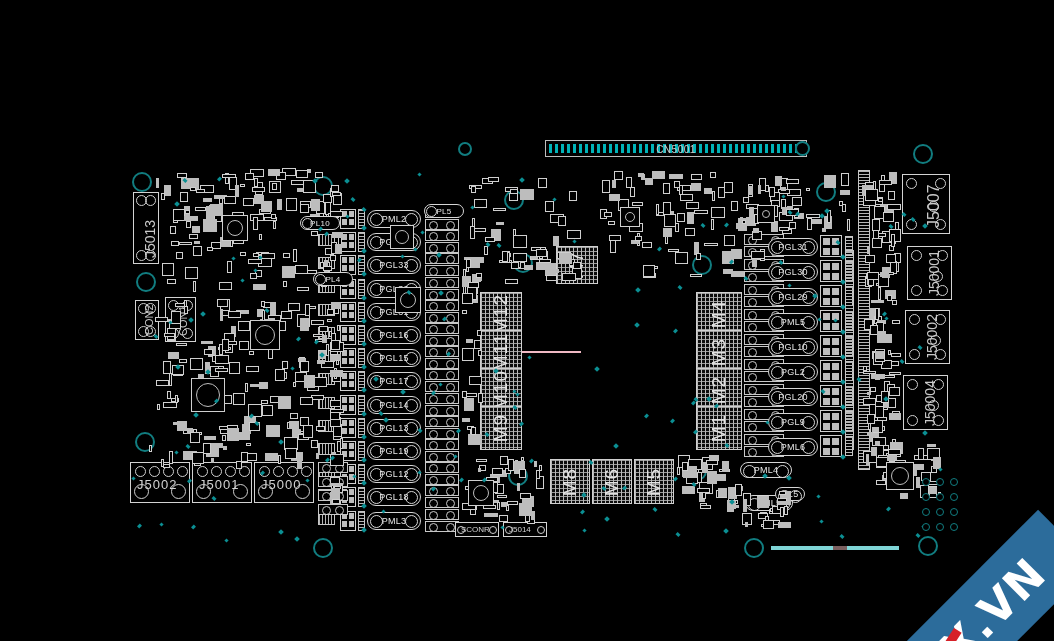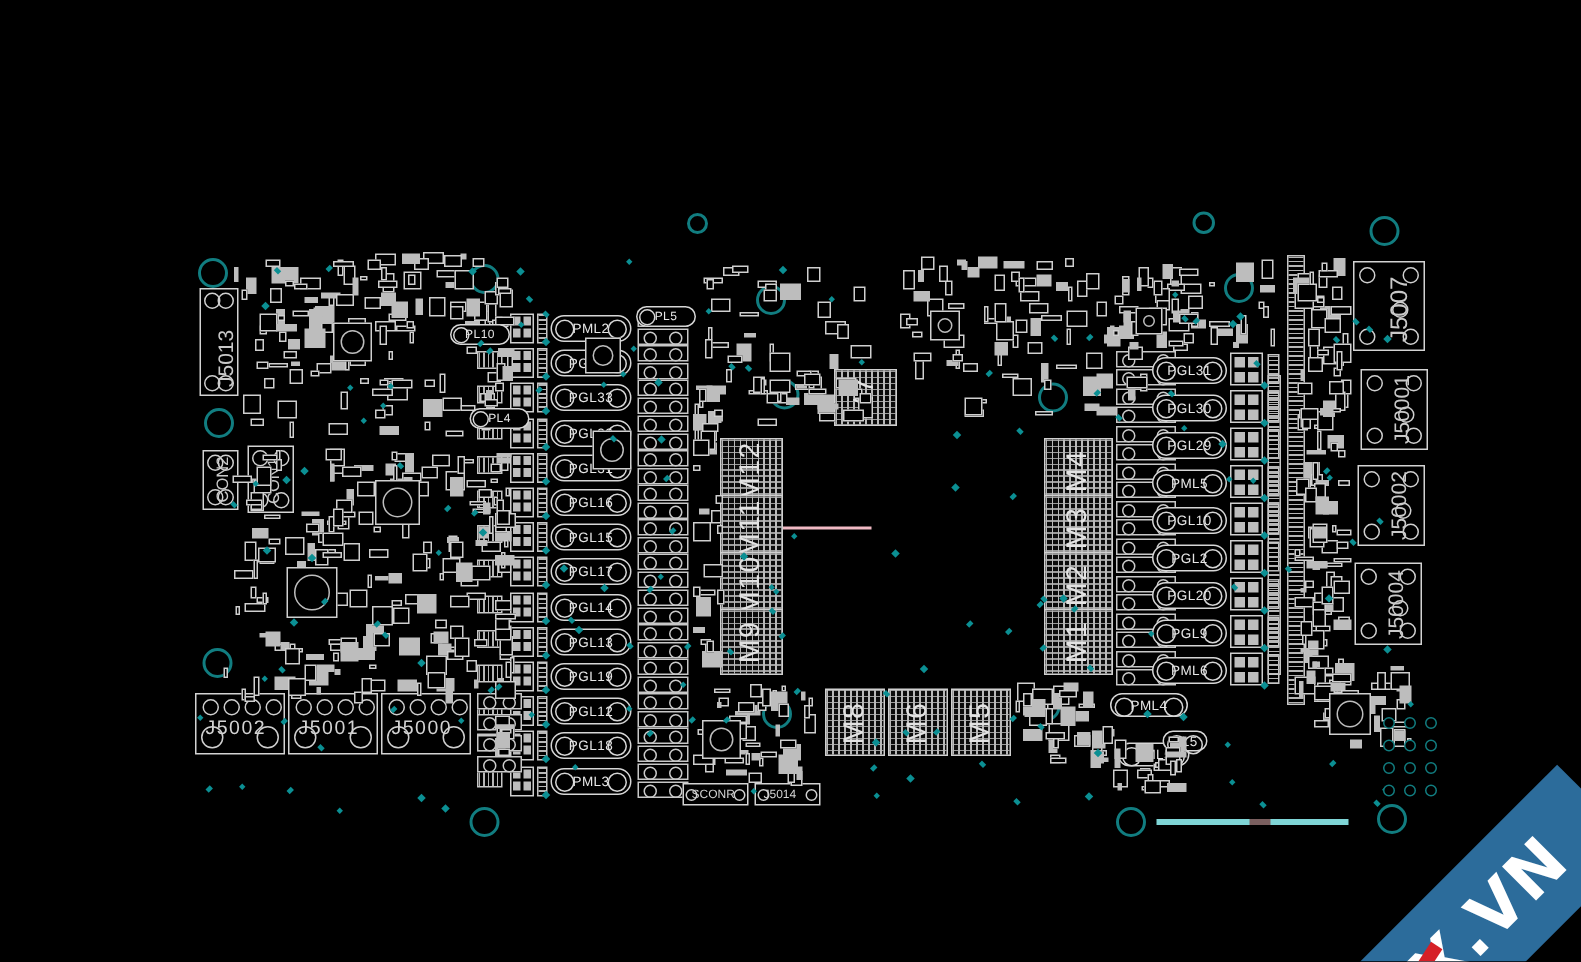--- a/index.html
+++ b/index.html
@@ -76,20 +76,24 @@
   #wm .wt{color:#fff;font-size:44px;font-weight:bold;letter-spacing:1px;
           font-family:"DejaVu Sans",sans-serif;}
   #wmslash{position:absolute;width:96px;height:9px;background:#d62027;
            left:93px;top:34px;transform:rotate(-12deg);}
 </style>
 </head>
 <body>
 
 <div id="board">
 
+  <div id="cn5001" style="left:545px;top:140px;width:262px;height:17px;">
+    <div class="fingers"></div>
+    <div class="cname">CN5001</div>
+  </div>
   <div class="hole" style="left:795px;top:141px;width:15px;height:15px;"></div>
 
   <div class="hole" style="left:458px;top:142px;width:14px;height:14px;"></div>
   <div class="hole" style="left:913px;top:144px;width:20px;height:20px;"></div>
   <div class="hole" style="left:132px;top:172px;width:20px;height:20px;"></div>
   <div class="hole" style="left:313px;top:176px;width:20px;height:20px;"></div>
   <div class="hole" style="left:504px;top:190px;width:20px;height:20px;"></div>
   <div class="hole" style="left:816px;top:182px;width:20px;height:20px;"></div>
   <div class="hole" style="left:136px;top:272px;width:20px;height:20px;"></div>
   <div class="hole" style="left:513px;top:253px;width:20px;height:20px;"></div>

